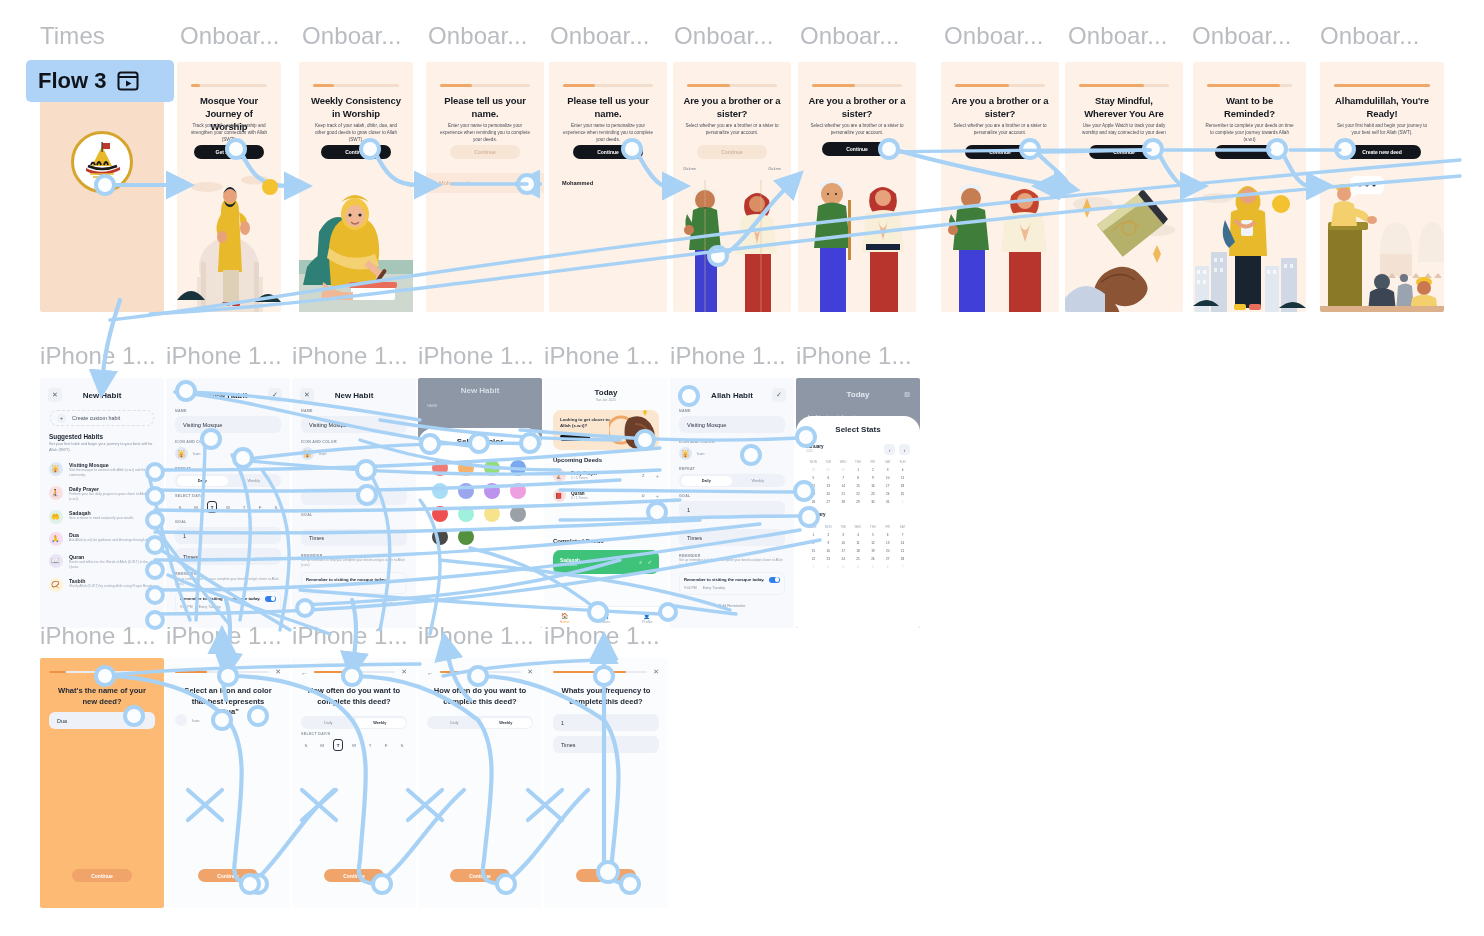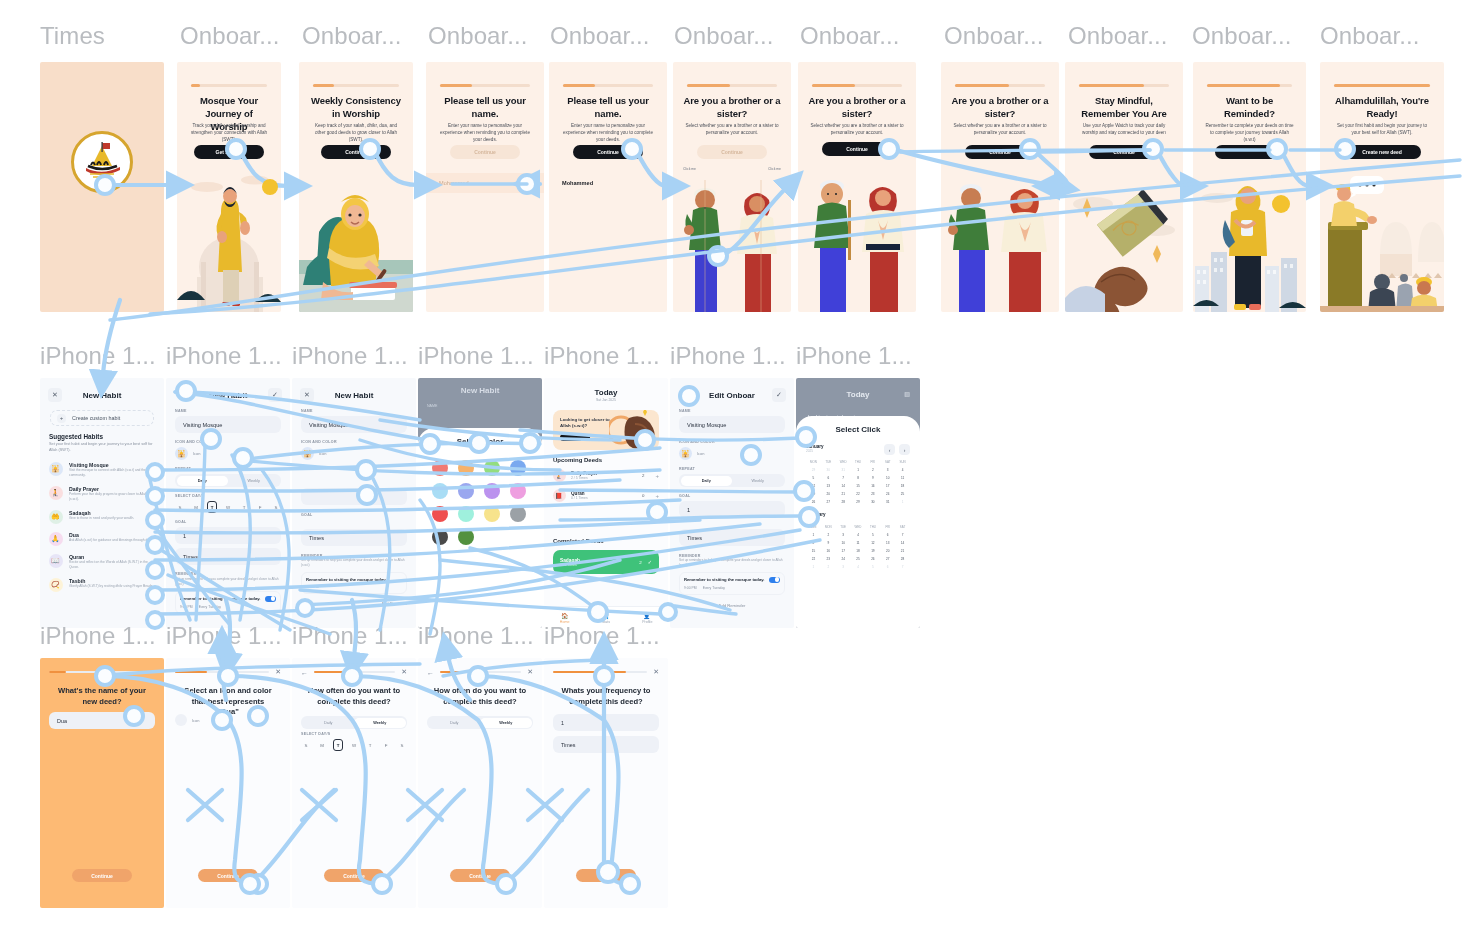--- a/index.html
+++ b/index.html
@@ -165,20 +165,30 @@
         <path d="M26 10 L36 30 L16 30 Z" fill="#e8b92b"></path>
         <rect x="26" y="7" width="8" height="6" fill="#c0392b"></rect>
         <rect x="25.4" y="6" width="1.4" height="10" fill="#444"></rect>
         <path d="M12 30 Q26 36 41 30" stroke="#1a1a1a" stroke-width="2.6" fill="none"></path>
         <path d="M15 29 q2-5 4 0 M21 29 q2-6 4 0 M28 29 q2-6 4 0" stroke="#1a1a1a" stroke-width="2" fill="none"></path>
         <path d="M14 38 h24 M17 41 h18" stroke="#e8b92b" stroke-width="1.4"></path>
       </svg>
     </div>
   </div>
 
+  <div class="flow-badge">
+    <span class="lbl">Flow 3</span>
+    <span class="ico">
+      <svg width="24" height="24" viewBox="0 0 24 24">
+        <rect x="2.5" y="3.5" width="19" height="17" rx="2.5" fill="none" stroke="#10141a" stroke-width="2"></rect>
+        <line x1="2.5" y1="8" x2="21.5" y2="8" stroke="#10141a" stroke-width="2"></line>
+        <path d="M10 11.5 L15.5 14.5 L10 17.5 Z" fill="#10141a"></path>
+      </svg>
+    </span>
+  </div>
 
   <div class="card" style="left:177px;top:62px;width:104px;height:250px;">
     <div class="ob">
       <div class="progress">
           <i style="width:12%"></i>
         </div>
       <div class="ob-title">Mosque Your Journey of Worship</div>
       <div class="ob-sub" style="top:60px;">Track your daily acts of worship and strengthen your connection with Allah (SWT).</div>
       <div class="ob-btn" style="top:83px;">Get Started</div>
       <div class="illus">
@@ -364,21 +374,21 @@
         </svg>
       </div>
     </div>
   </div>
 
   <div class="card" style="left:1065px;top:62px;width:118px;height:250px;">
     <div class="ob">
       <div class="progress">
           <i style="width:72%"></i>
         </div>
-      <div class="ob-title">Stay Mindful, Remember You Are</div>
+      <div class="ob-title">Stay Mindful, Wherever You Are</div>
       <div class="ob-sub" style="top:60px;">Use your Apple Watch to track your daily worship and stay connected to your deen</div>
       <div class="ob-btn" style="top:83px;">Continue</div>
       <div class="illus" style="top:108px;">
         <svg width="118" height="142" viewBox="0 0 118 142" preserveAspectRatio="none">
           <ellipse cx="28" cy="34" rx="20" ry="7" fill="#f2e5da"></ellipse>
           <ellipse cx="92" cy="60" rx="18" ry="6" fill="#f2e5da"></ellipse>
           <path d="M18 38 l4-10 4 10 -4 10z" fill="#f0b95a"></path>
           <path d="M88 84 l4-9 4 9 -4 9z" fill="#f0b95a"></path>
           <path d="M34 128 l4-9 4 9 -4 9z" fill="#f0b95a"></path>
           <g transform="rotate(-16 64 58)">
@@ -718,21 +728,21 @@
       <div>
           <span style="font-size:6px;">👤</span>
           <span>Profile</span>
         </div>
     </div>
   </div>
 
   <div class="card light" style="left:670px;top:378px;width:124px;height:250px;">
     <div class="appbar">
       <div style="width:14px"></div>
-      <div class="ttl">Edit Onboar</div>
+      <div class="ttl">Allah Habit</div>
       <div class="sqbtn">✓</div>
     </div>
     <div style="position:absolute;top:31px;left:9px;right:9px;">
       <div class="lbl-mini">NAME</div>
       <div class="inp" style="margin-top:3px;">Visiting Mosque</div>
       <div class="lbl-mini" style="margin-top:7px;">ICON AND COLOR</div>
       <div style="display:flex;align-items:center;gap:5px;margin-top:3px;">
         <div class="tile" style="width:13px;height:13px;background:#dce7f8;display:flex;align-items:center;justify-content:center;font-size:7px;">🕌</div>
         <span style="font-size:4px;color:#8a93a1;">Icon</span>
         <span style="font-size:4px;color:#8a93a1;margin-left:34px;">Color</span>
@@ -760,21 +770,21 @@
       <div style="margin-top:8px;font-size:4.2px;color:#8a93a1;text-align:center;">Add Reminder</div>
     </div>
   </div>
 
   <div class="card light" style="left:796px;top:378px;width:124px;height:250px;">
     <div class="dim"></div>
     <div style="position:absolute;top:12px;left:0;right:0;text-align:center;font-size:8px;font-weight:700;color:#e3e8ef;">Today</div>
     <div style="position:absolute;top:12px;right:10px;font-size:6px;color:#e3e8ef;">▥</div>
     <div style="position:absolute;top:36px;left:12px;width:50px;font-size:4.4px;color:#e8edf3;font-weight:700;line-height:1.4;">Looking to get closer to Allah (s.w.t)?</div>
     <div class="sheet high">
-      <div style="position:absolute;top:9px;left:0;right:0;text-align:center;font-size:8px;font-weight:700;color:#1b2430;">Select Click</div>
+      <div style="position:absolute;top:9px;left:0;right:0;text-align:center;font-size:8px;font-weight:700;color:#1b2430;">Select Stats</div>
       <div style="position:absolute;top:28px;left:10px;right:10px;">
         <div style="display:flex;align-items:flex-start;justify-content:space-between;">
           <div>
             <div style="font-size:4.6px;font-weight:700;color:#1b2430;">January</div>
             <div style="font-size:3.2px;color:#b9c1cc;">2025</div>
           </div>
           <div style="display:flex;gap:4px;">
             <div class="sqbtn" style="width:11px;height:11px;font-size:5px;">‹</div>
             <div class="sqbtn" style="width:11px;height:11px;font-size:5px;">›</div>
           </div>

